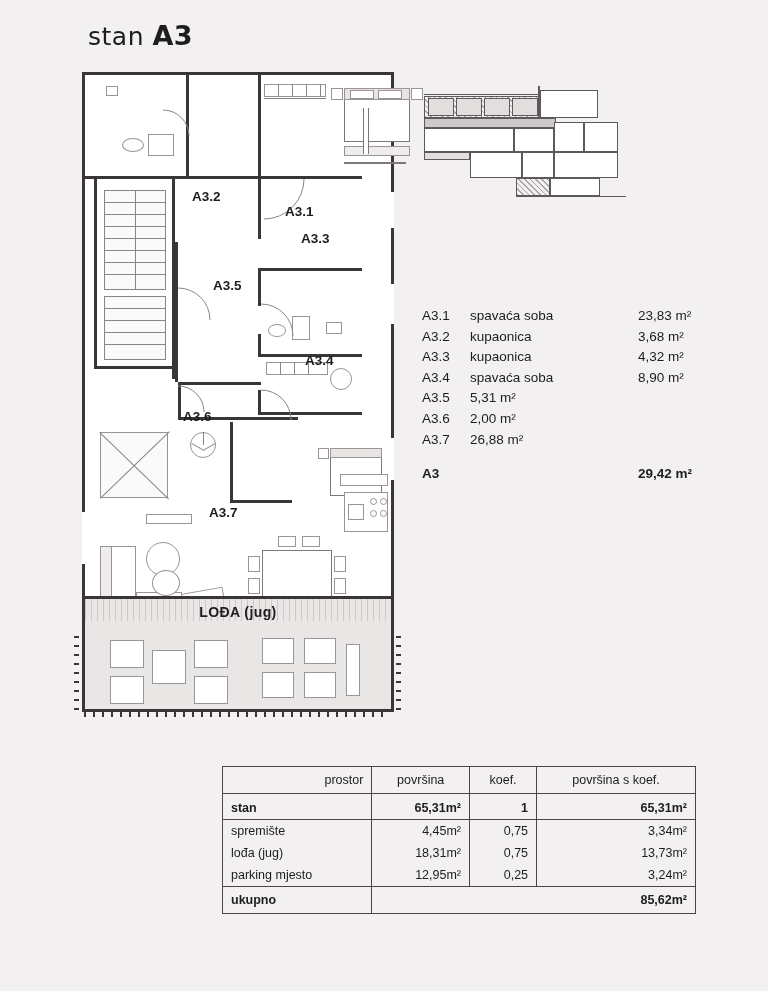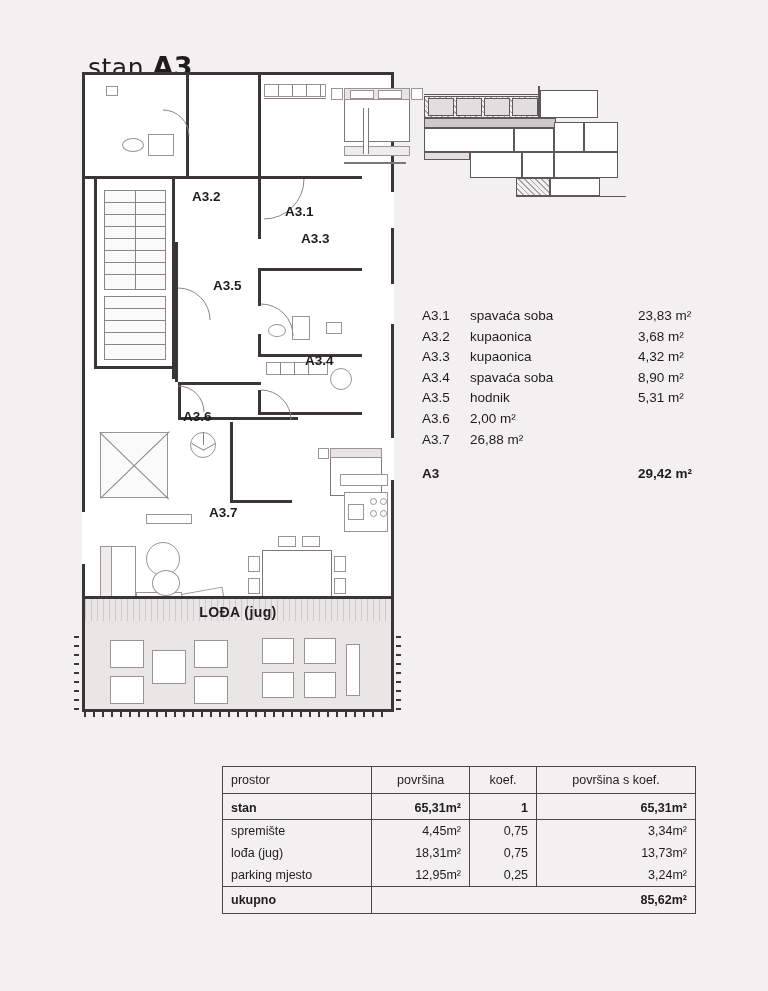--- a/index.html
+++ b/index.html
@@ -17,21 +17,21 @@
   }
   .page {
     position: absolute;
     inset: 0;
   }
 
   
   #plan-title {
     position: absolute;
     left: 88px;
-    top: 51px;
+    top: 20px;
     font-size: 25px;
     letter-spacing: 0.5px;
     font-family: "DejaVu Sans", sans-serif;
     font-weight: 400;
     color: #1e1c1d;
   }
   #plan-title .code {
     font-weight: bold;
     font-size: 27px;
   }
@@ -202,21 +202,21 @@
   table.summary th,
   table.summary td {
     border: 1px solid #4a4647;
     padding: 4px 8px;
     font-weight: normal;
   }
   table.summary thead th {
     text-align: center;
     padding: 6px 8px;
   }
-  table.summary thead th.first { text-align: left; }
+  table.summary thead th.first { text-align: right; }
   table.summary td.name { text-align: left; }
   table.summary td.num { text-align: right; }
   table.summary tbody tr.first-row td { padding-top: 7px; font-weight: bold; }
   table.summary tfoot td {
     font-weight: bold;
     padding-top: 6px;
     padding-bottom: 6px;
   }
   .no-border-r { border-right: none !important; }
   .no-border-l { border-left: none !important; }
@@ -433,21 +433,20 @@
       <span class="name">kupaonica</span>
       <span class="area">4,32 m²</span>
     </div>
     <div class="legend-row">
       <span class="code">A3.4</span>
       <span class="name">spavaća soba</span>
       <span class="area">8,90 m²</span>
     </div>
     <div class="legend-row">
       <span class="code">A3.5</span>
-      <span class="name">hodnik</span>
       <span class="area">5,31 m²</span>
     </div>
     <div class="legend-row">
       <span class="code">A3.6</span>
       <span class="area">2,00 m²</span>
     </div>
     <div class="legend-row">
       <span class="code">A3.7</span>
       <span class="area">26,88 m²</span>
     </div>

